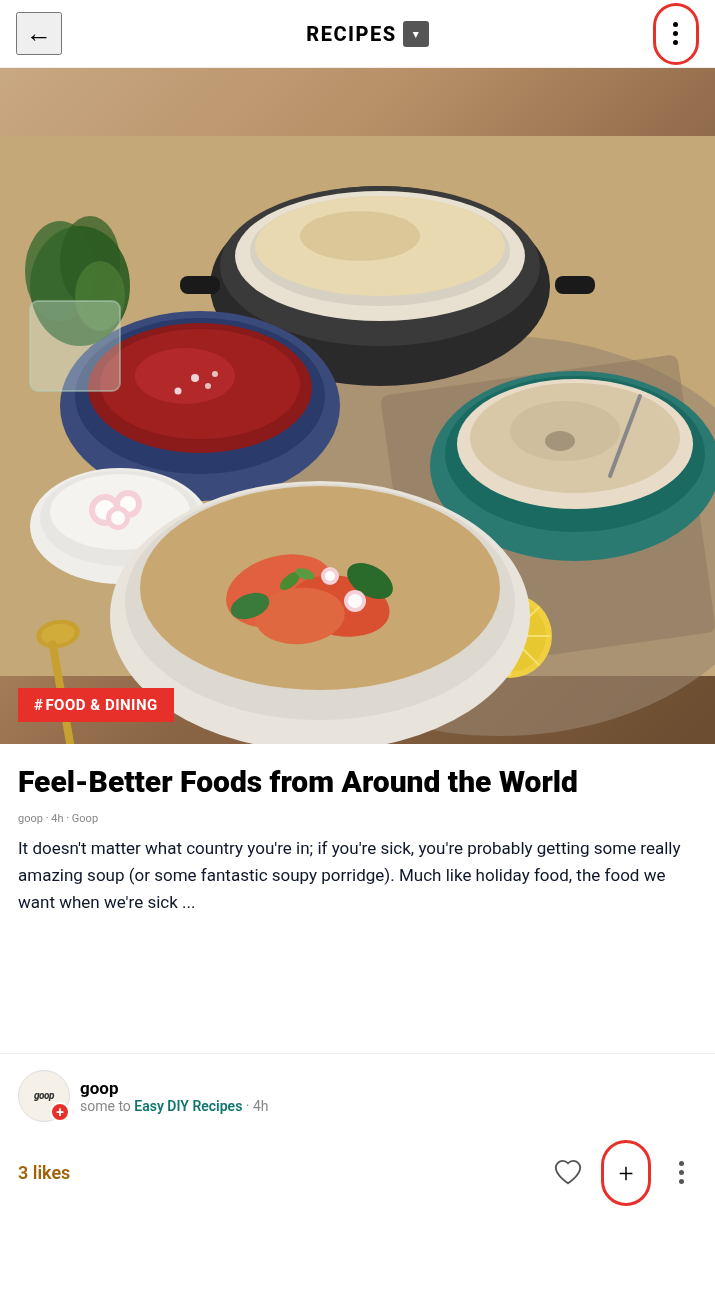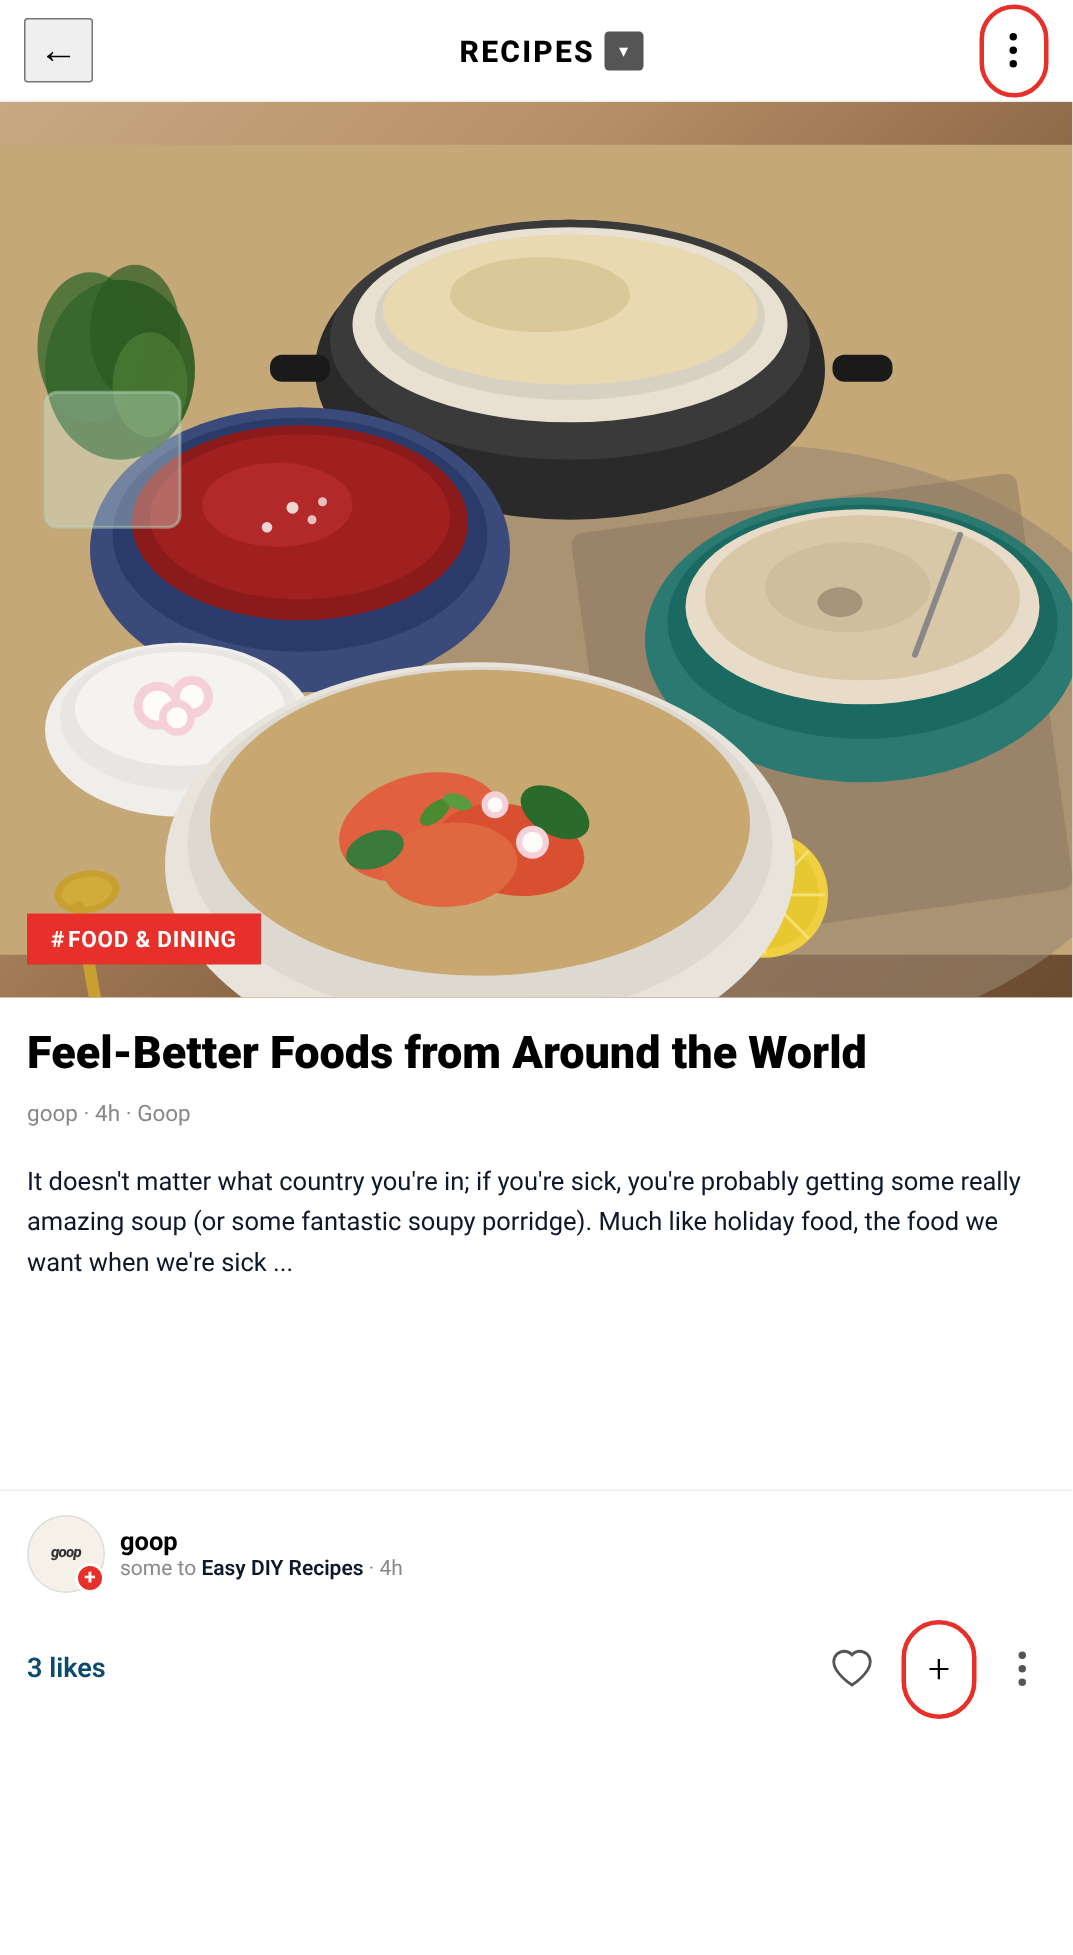--- a/index.html
+++ b/index.html
@@ -72,21 +72,21 @@
       display: block;
       width: 5px;
       height: 5px;
       background: #000;
       border-radius: 50%;
     }
 
     
     .hero-image-container {
       width: 715px;
-      height: 597px;
+      height: 676px;
       position: relative;
       overflow: hidden;
       background: #c8a882;
     }
     .hero-image-bg {
       width: 100%;
       height: 100%;
       background: linear-gradient(135deg, #c8a882 0%, #b89068 30%, #8a6545 60%, #6b4c30 100%);
       position: relative;
     }
@@ -120,23 +120,23 @@
       background: #fff;
     }
     .article-title {
       font-size: 30px;
       font-weight: 900;
       line-height: 1.2;
       color: #000;
       margin-bottom: 12px;
     }
     .article-meta {
-      font-size: 15px;
+      font-size: 11px;
       color: #888;
-      margin-bottom: 24px;
+      margin-bottom: 10px;
     }
     .article-meta span {
       color: #888;
     }
     .article-excerpt {
       font-size: 17px;
       line-height: 1.6;
       color: #0f172a;
     }
 
@@ -202,36 +202,36 @@
     .footer-source-name {
       font-size: 17px;
       font-weight: 700;
       color: #000;
     }
     .footer-added-text {
       font-size: 14px;
       color: #888;
     }
     .footer-added-link {
-      color: #0f172a;
+      color: #0f766e;
       font-weight: 600;
       text-decoration: none;
     }
 
     
     .footer-actions {
       display: flex;
       align-items: center;
       justify-content: space-between;
       padding: 4px 0 0 0;
     }
     .likes-count {
       font-size: 18px;
       font-weight: 600;
-      color: #0c4a6e;
+      color: #a16207;
     }
     .action-buttons {
       display: flex;
       align-items: center;
       gap: 14px;
     }
     .action-btn {
       background: transparent;
       border: none;
       cursor: pointer;

